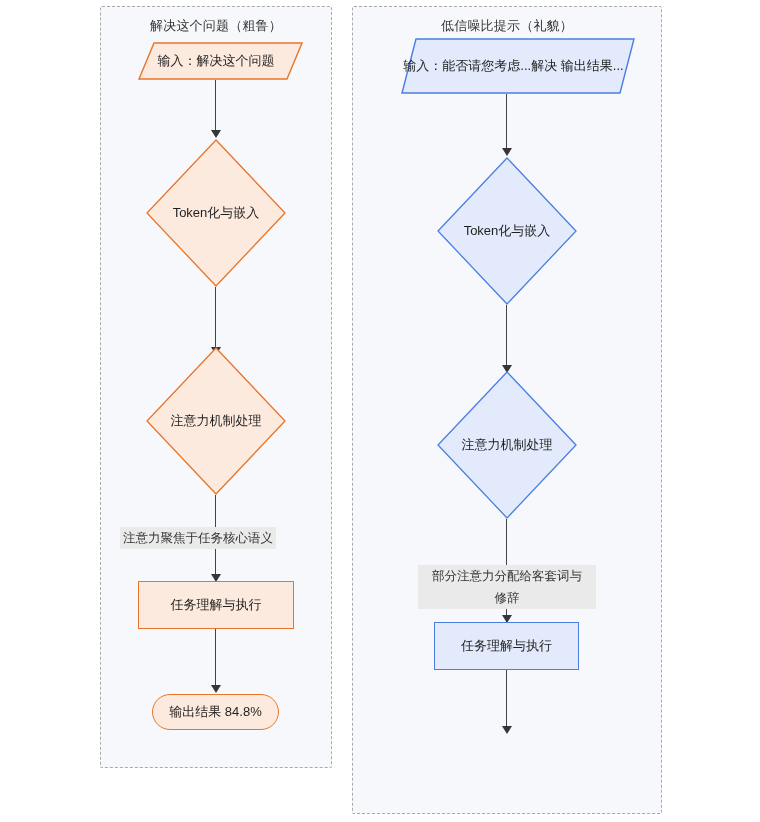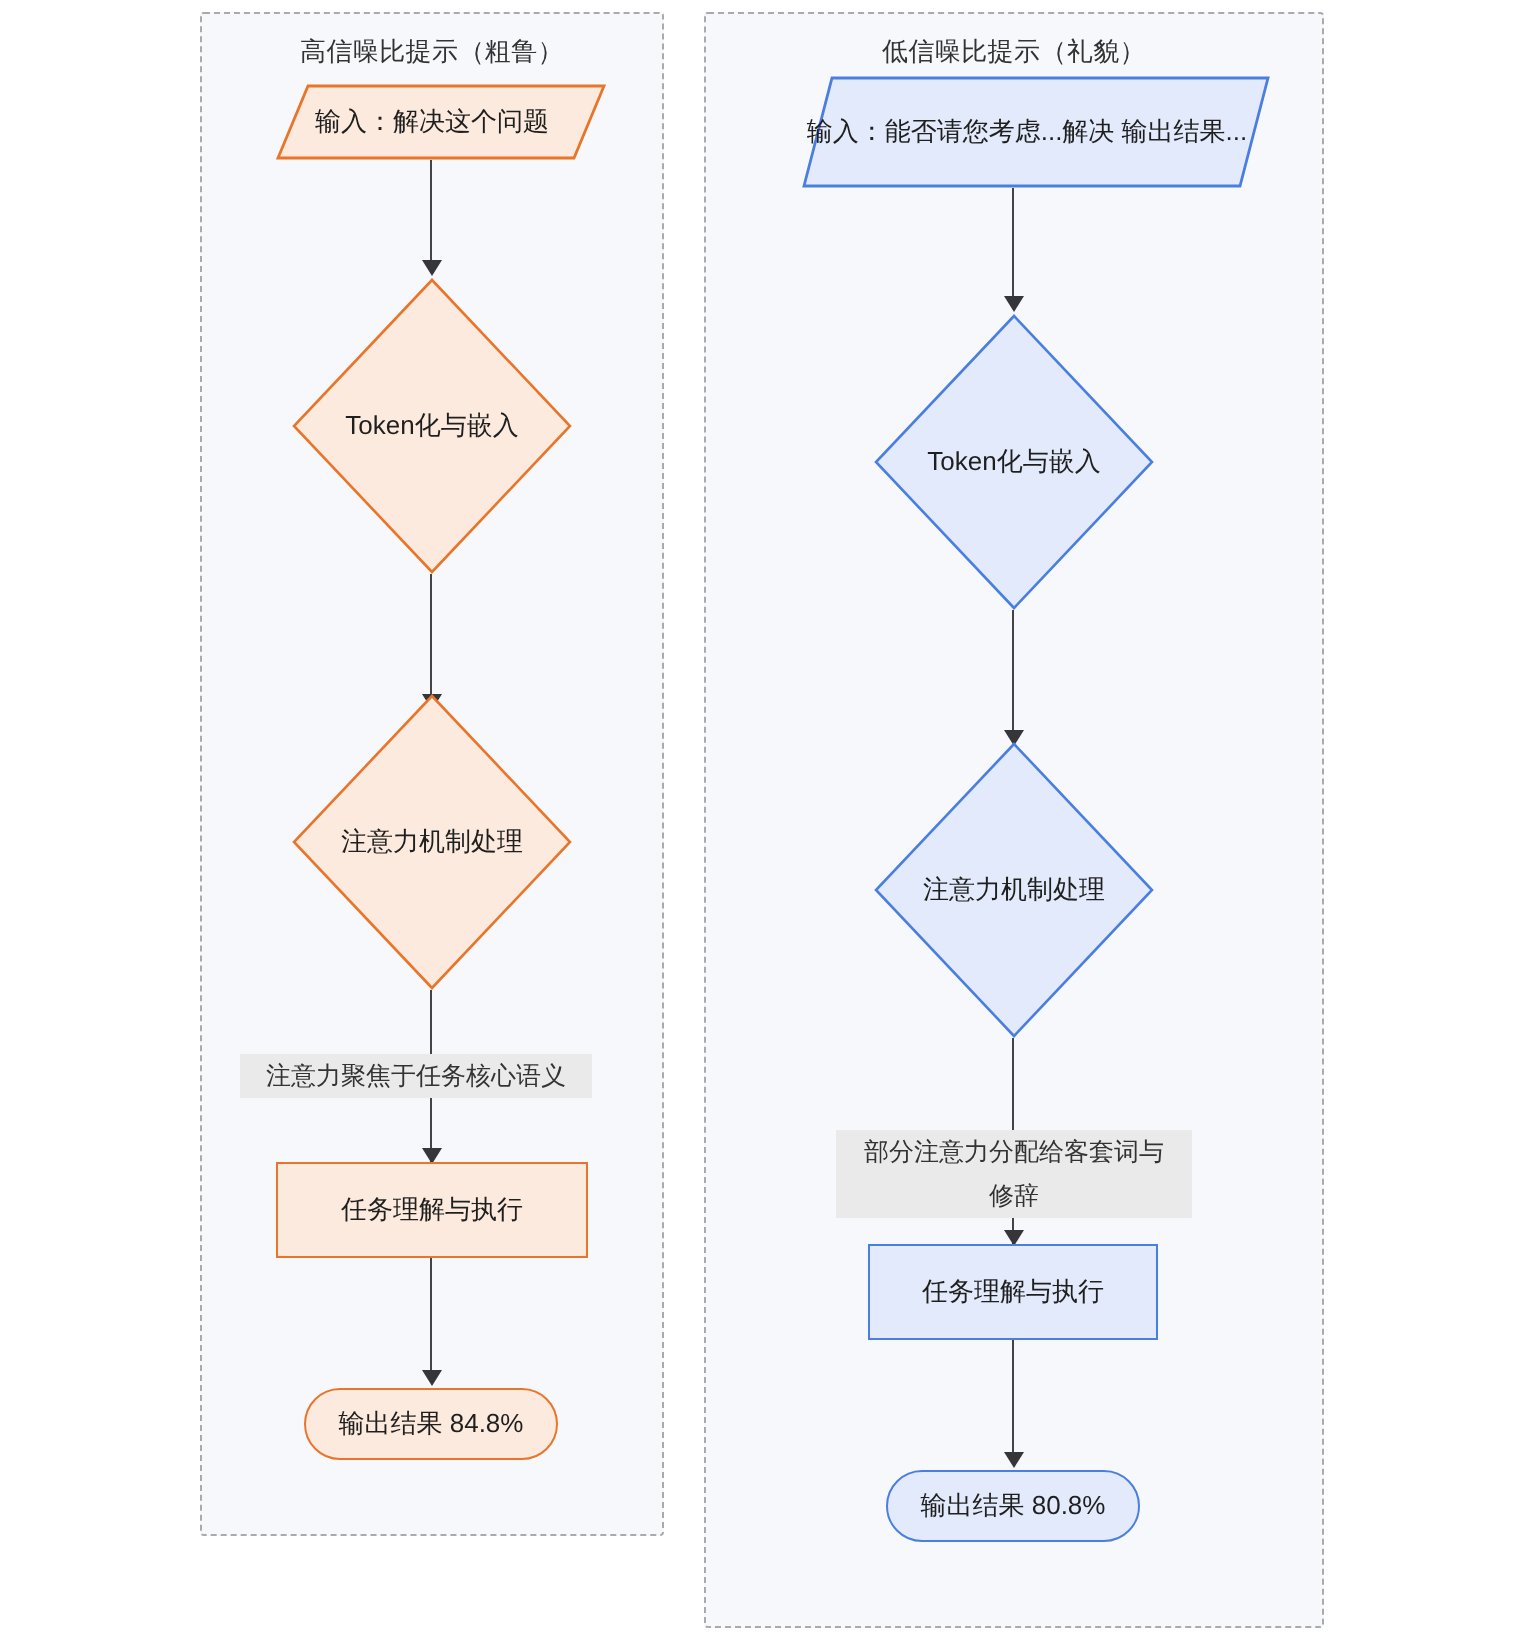--- a/index.html
+++ b/index.html
@@ -108,21 +108,21 @@
     white-space: pre-line;
     box-sizing: border-box;
   }
 </style>
 </head>
 <body>
 
 <div class="canvas">
 
   <div class="panel" id="panel-left">
-    <div class="panel-title">高信噪比提示（粗鲁）</div>
+    <div class="panel-title">解决这个问题（粗鲁）</div>
   </div>
 
   <div class="node para" style="left:129px; top:42px; width:174px; height:38px;">
     <svg width="174" height="38" viewBox="0 0 174 38">
       <polygon points="10,37 25,1 173,1 158,37" fill="#fdeade" stroke="#e8752a" stroke-width="1.4"></polygon>
     </svg>
     <div class="nodetext">输入：解决这个问题</div>
   </div>
 
   <div class="edge" style="left:215px; top:80px; height:52px;"></div>
@@ -140,21 +140,21 @@
 
   <div class="node diamond" style="left:146px; top:347px; width:140px; height:148px;">
     <svg width="140" height="148" viewBox="0 0 140 148">
       <polygon points="70,1 139,74 70,147 1,74" fill="#fdeade" stroke="#e8752a" stroke-width="1.3"></polygon>
     </svg>
     <div class="nodetext">注意力机制处理</div>
   </div>
 
   <div class="edge" style="left:215px; top:495px; height:86px;"></div>
   <div class="arrow" style="left:211px; top:574px;"></div>
-  <div class="edge-label" style="left:120px; top:527px; width:176px; height:22px;">注意力聚焦于任务核心语义</div>
+  <div class="edge-label" style="left:120px; top:527px; width:156px; height:22px;">注意力聚焦于任务核心语义</div>
 
   <div class="node rect t-orange" style="left:138px; top:581px; width:156px; height:48px;">
     <div class="nodetext">任务理解与执行</div>
   </div>
 
   <div class="edge" style="left:215px; top:629px; height:62px;"></div>
   <div class="arrow" style="left:211px; top:685px;"></div>
 
   <div class="node stadium t-orange" style="left:152px; top:694px; width:127px; height:36px;text-decoration:underline;">
     <div class="nodetext">输出结果 84.8%</div>
@@ -197,17 +197,14 @@
   <div class="edge-label" style="left:418px; top:549px; width:178px; height:44px;margin-top:16px;">部分注意力分配给客套词与
 修辞</div>
 
   <div class="node rect t-blue" style="left:434px; top:622px; width:145px; height:48px;">
     <div class="nodetext">任务理解与执行</div>
   </div>
 
   <div class="edge" style="left:506px; top:670px; height:62px;"></div>
   <div class="arrow" style="left:502px; top:726px;"></div>
 
-  <div class="node stadium t-blue" style="left:443px; top:735px; width:127px; height:36px;">
-    <div class="nodetext">输出结果 80.8%</div>
-  </div>
 
 </div>
 
 </body></html>

